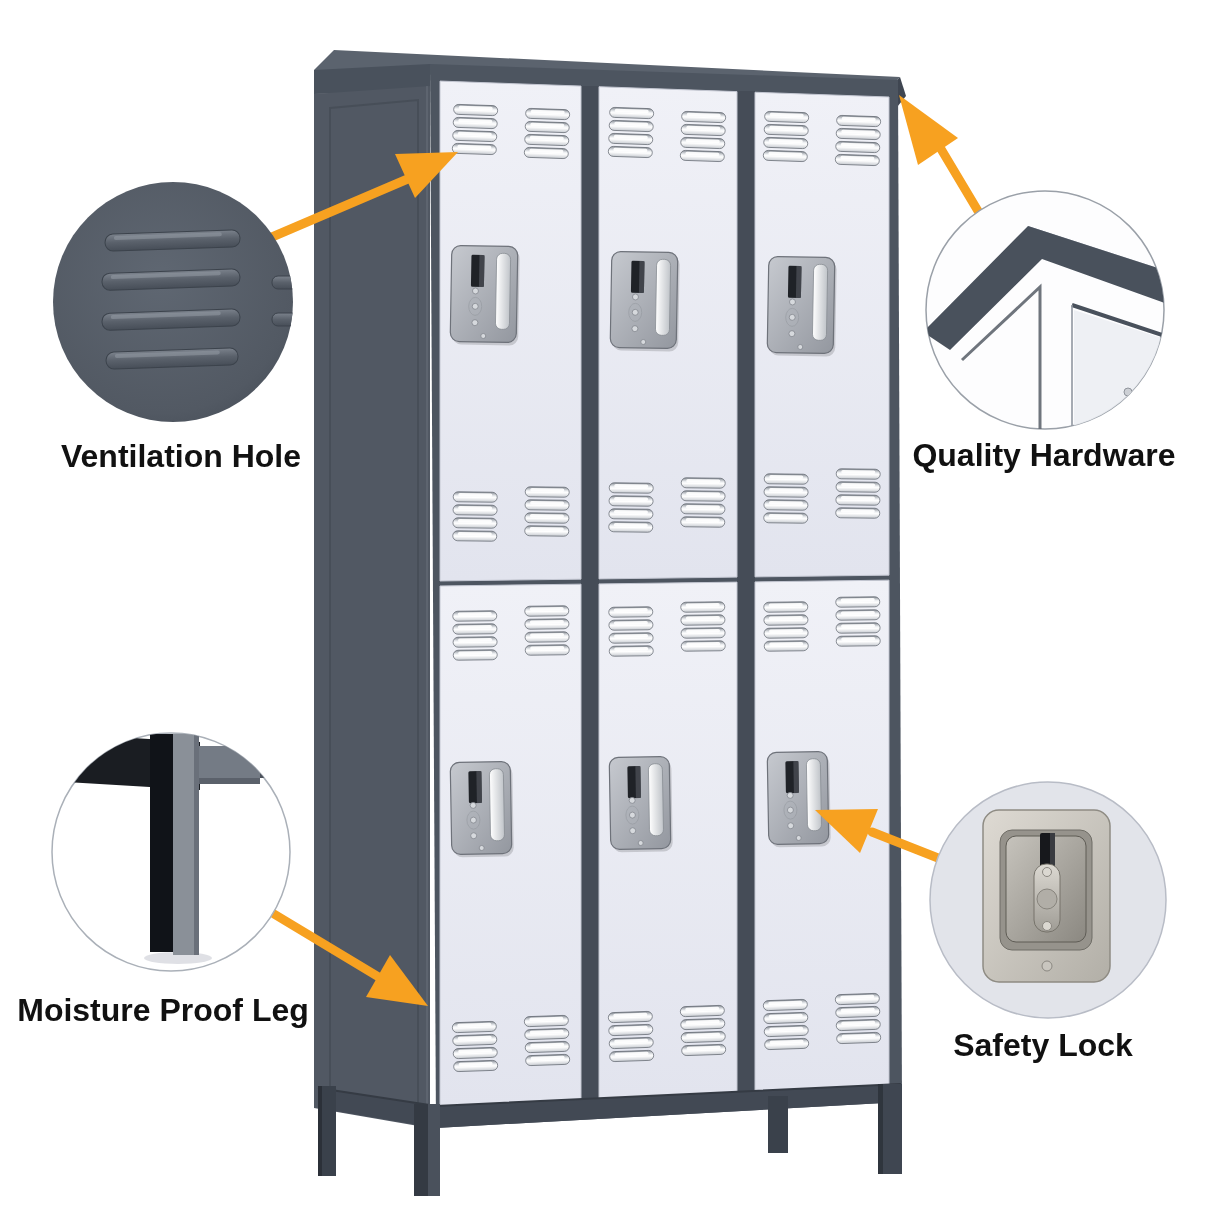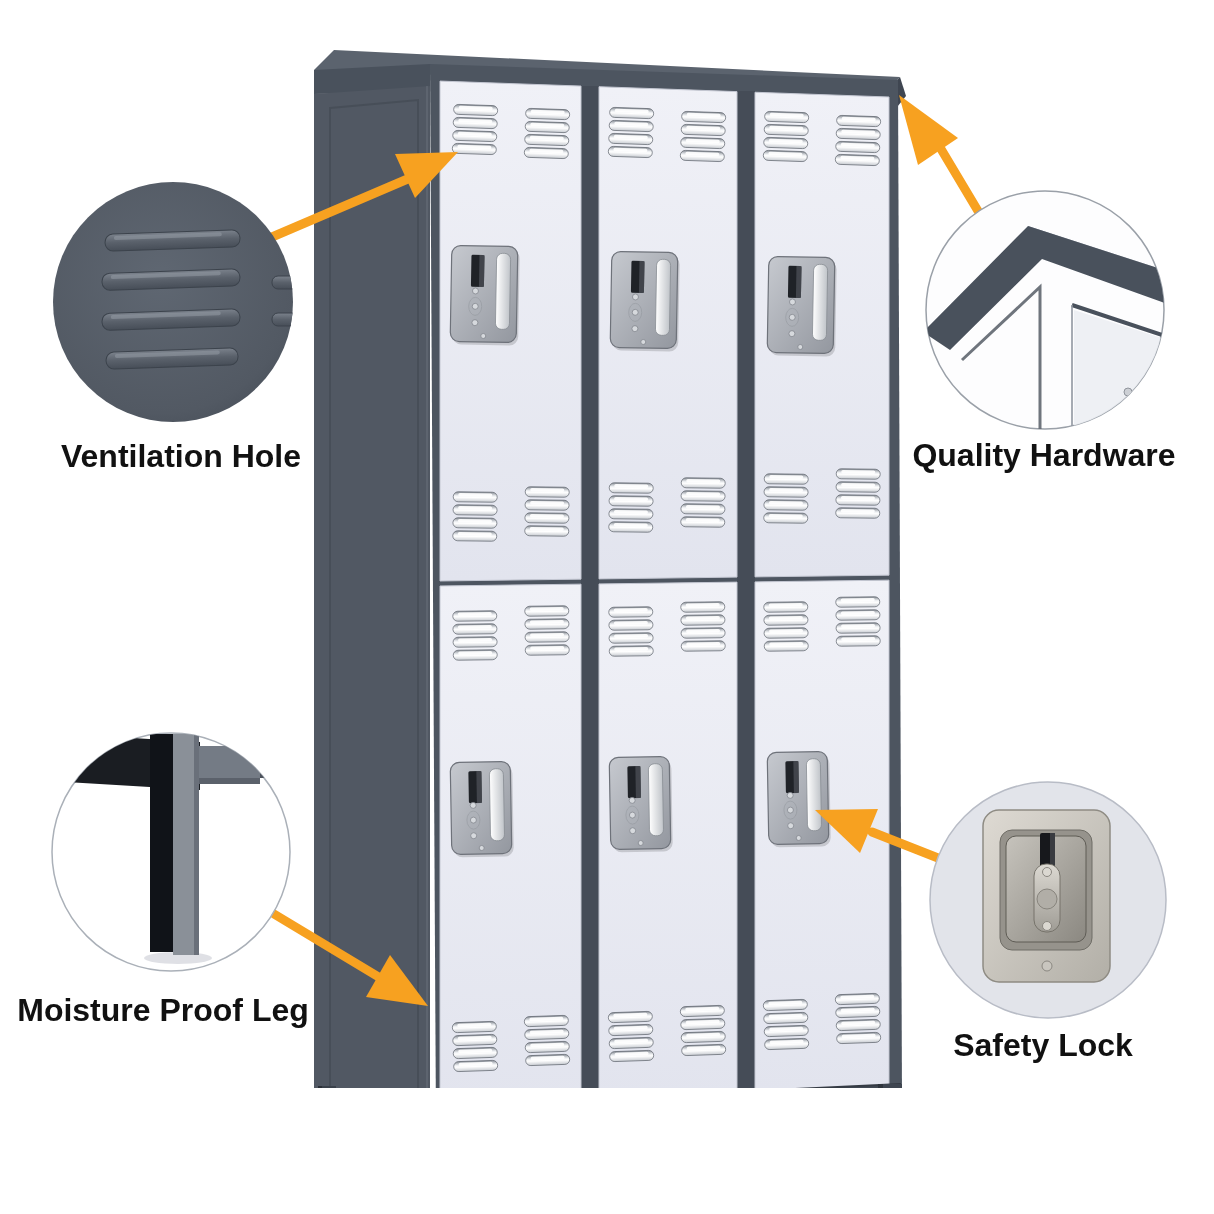--- a/index.html
+++ b/index.html
@@ -1,20 +1,20 @@
 <!DOCTYPE html>
 <html style="--accent: #F7A120; --frame: #4D5560; --door: #E9EAF2; --label: #111111; --bg: #FFFFFF;"><head>
 <meta charset="utf-8">
 <style>
   :root{
     --accent:#F7A120; --frame:#4D5560; --frame-dark:#454C57; --frame-light:#5B636E;
     --door:#E9EAF2; --label:#111111; --bg:#FFFFFF; --leg:#3A414B;
   }
   html,body{margin:0;padding:0;background:var(--bg);}
-  .stage{position:relative;width:1214px;height:1088px;background:var(--bg);overflow:hidden;
+  .stage{position:relative;width:1214px;height:1214px;background:var(--bg);overflow:hidden;
          font-family:"Liberation Sans", sans-serif;}
   svg{display:block}
   text.callout-label{font-family:"Liberation Sans", sans-serif;font-weight:bold;font-size:32px;
        fill:var(--label);text-anchor:middle;}
 </style>
 </head>
 <body>
 
 <div class="stage">
 <svg width="1214" height="1214" viewBox="0 0 1214 1214">

